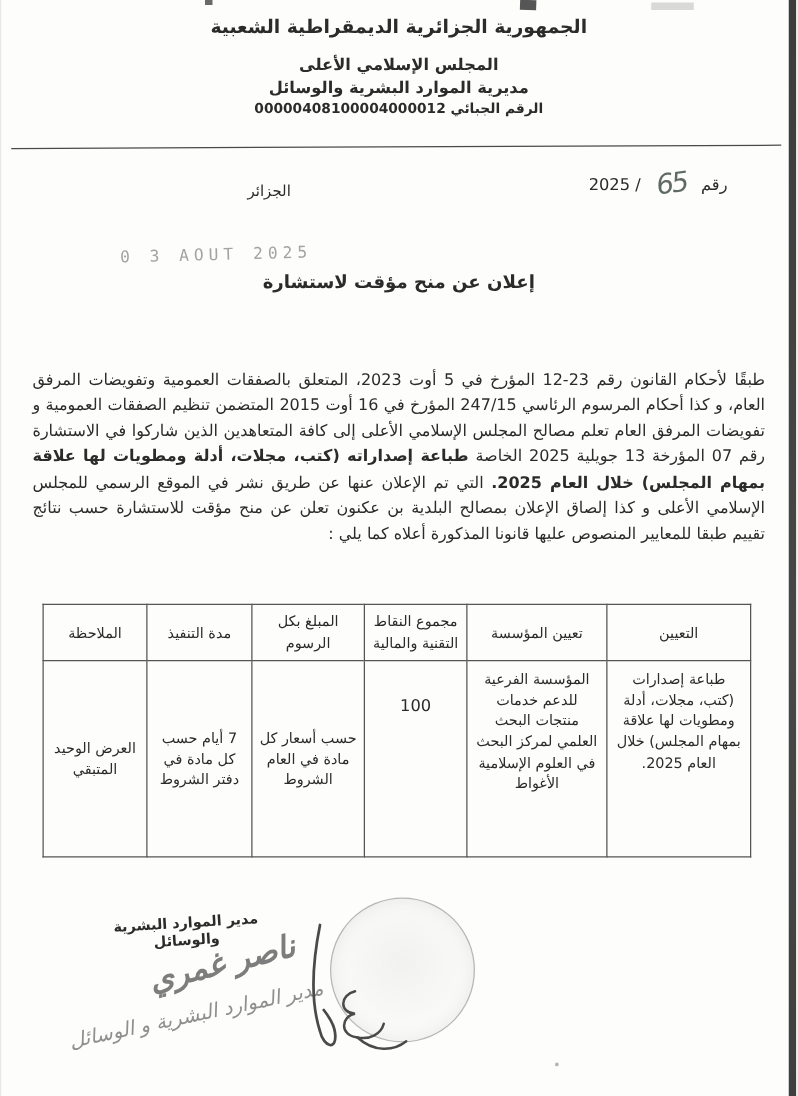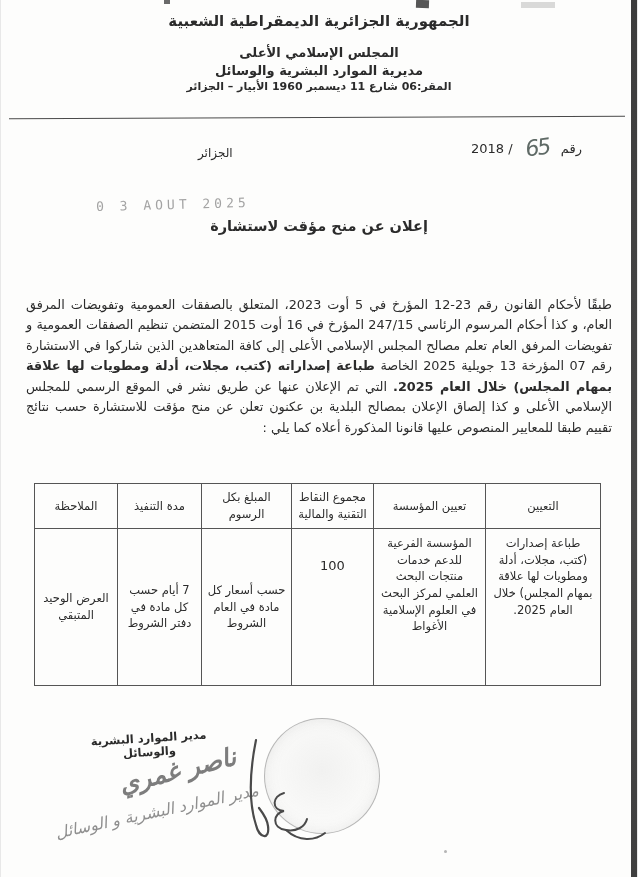--- a/index.html
+++ b/index.html
@@ -74,28 +74,28 @@
 </style>
 </head>
 <body>
 
 <div class="page">
 
   <div class="letterhead">
     <div class="lh-1">الجمهورية الجزائرية الديمقراطية الشعبية</div>
     <div class="lh-2">المجلس الإسلامي الأعلى</div>
     <div class="lh-3">مديرية الموارد البشرية والوسائل</div>
-    <div class="lh-small">المقر:06 شارع 11 ديسمبر 1960 الأبيار – الجزائر</div>
+    <div class="lh-small">الرقم الجبائي 00000408100004000012</div>
   </div>
   <div class="head-rule"></div>
 
   <div class="ref-line">
     <span class="ref-label">رقم</span>
     <span class="handwritten-no">65</span>
-    <span>/ 2018</span>
+    <span>/ 2025</span>
   </div>
   <div class="city">الجزائر</div>
   <div class="date-stamp">0 3 AOUT 2025</div>
 
   <div class="doc-title">إعلان عن منح مؤقت لاستشارة</div>
 
   <p class="body-par"><span>طبقًا لأحكام القانون رقم 23-12 المؤرخ في 5 أوت 2023، المتعلق بالصفقات العمومية وتفويضات المرفق العام، و كذا أحكام المرسوم الرئاسي 247/15 المؤرخ في 16 أوت 2015 المتضمن تنظيم الصفقات العمومية و تفويضات المرفق العام تعلم مصالح المجلس الإسلامي الأعلى إلى كافة المتعاهدين الذين شاركوا في الاستشارة رقم 07 المؤرخة 13 جويلية 2025 الخاصة </span><span class="b">طباعة إصداراته (كتب، مجلات، أدلة ومطويات لها علاقة بمهام المجلس) خلال العام 2025.</span><span> التي تم الإعلان عنها عن طريق نشر في الموقع الرسمي للمجلس الإسلامي الأعلى و كذا إلصاق الإعلان بمصالح البلدية بن عكنون تعلن عن منح مؤقت للاستشارة حسب نتائج تقييم طبقا للمعايير المنصوص عليها قانونا المذكورة أعلاه كما يلي :</span></p>
 
   <table class="award-table" dir="rtl">
     <colgroup>

